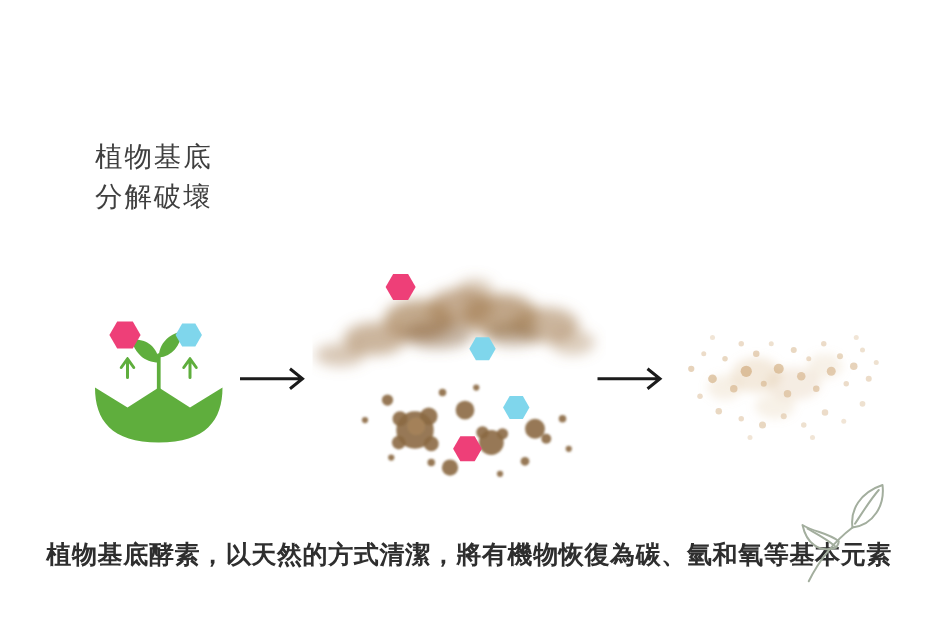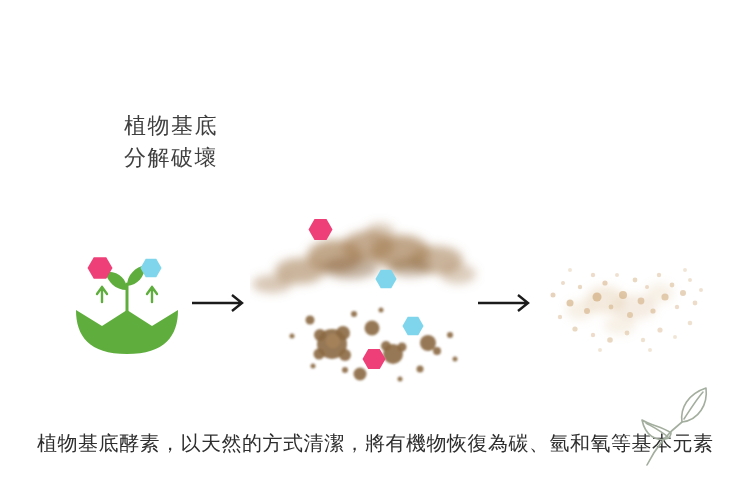--- a/index.html
+++ b/index.html
@@ -8,21 +8,21 @@
     font-family:"Liberation Sans","DejaVu Sans",sans-serif;
     color:var(--text-dark,#3f3f3f);
   }
   .canvas {
     position:relative; width:750px; height:500px;
     background:#ffffff; overflow:hidden;
   }
   .abs { position:absolute; }
 
   
-  .stage-label { font-size:22px; line-height:32px; letter-spacing:1.5px; color:var(--text-dark,#3f3f3f);margin-left:48px; }
+  .stage-label { font-size:22px; line-height:32px; letter-spacing:1.5px; color:var(--text-dark,#3f3f3f); }
   .stage-label.centered { text-align:center; }
   .caption { font-size:20px; letter-spacing:0.5px; color:#2e2e2e; white-space:nowrap; }
 
   
   .hex use { stroke:none; }
   .hex.pink use { fill:var(--enzyme-pink,#ee3f78); }
   .hex.blue use { fill:var(--enzyme-blue,#7fd6ec); }
   .hex-pink-fill { fill:var(--enzyme-pink,#ee3f78); }
   .hex-blue-fill { fill:var(--enzyme-blue,#7fd6ec); }
 
@@ -193,21 +193,21 @@
       <circle class="speck" cx="125" cy="85" r="2.6" opacity=".4"></circle>
       <circle class="speck" cx="140" cy="92" r="2" opacity=".3"></circle>
       <circle class="speck" cx="155" cy="78" r="2.3" opacity=".35"></circle>
       <circle class="speck" cx="35" cy="25" r="2" opacity=".3"></circle>
       <circle class="speck" cx="150" cy="25" r="2" opacity=".3"></circle>
       <circle class="speck" cx="65" cy="105" r="2" opacity=".3"></circle>
       <circle class="speck" cx="115" cy="105" r="2" opacity=".3"></circle>
     </g>
   </svg>
 
-  <div class="abs caption" style="left:37px; top:430px;">植物基底酵素，以天然的方式清潔，將有機物恢復為碳、氫和氧等基本元素</div>
+  <div class="abs caption" style="left:37px; top:430px;font-weight:bold;">植物基底酵素，以天然的方式清潔，將有機物恢復為碳、氫和氧等基本元素</div>
 
   <svg class="abs" style="left:635px; top:385px;" width="75" height="82" viewBox="0 0 75 82">
     <path class="leaf-stroke" d="M12 80 C20 64 30 50 47 37"></path>
     <path class="leaf-stroke" d="M47 37 C45 23 53 9 71 3 C73 19 64 35 47 37 Z"></path>
     <path class="leaf-stroke" d="M49 34 C55 25 61 15 68 7"></path>
     <path class="leaf-stroke" d="M36 48 C27 41 17 41 7 35 C10 49 20 58 34 53 C35 51 36 50 36 48 Z"></path>
     <path class="leaf-stroke" d="M33 52 C26 46 18 42 11 38"></path>
   </svg>
 
 </div>

